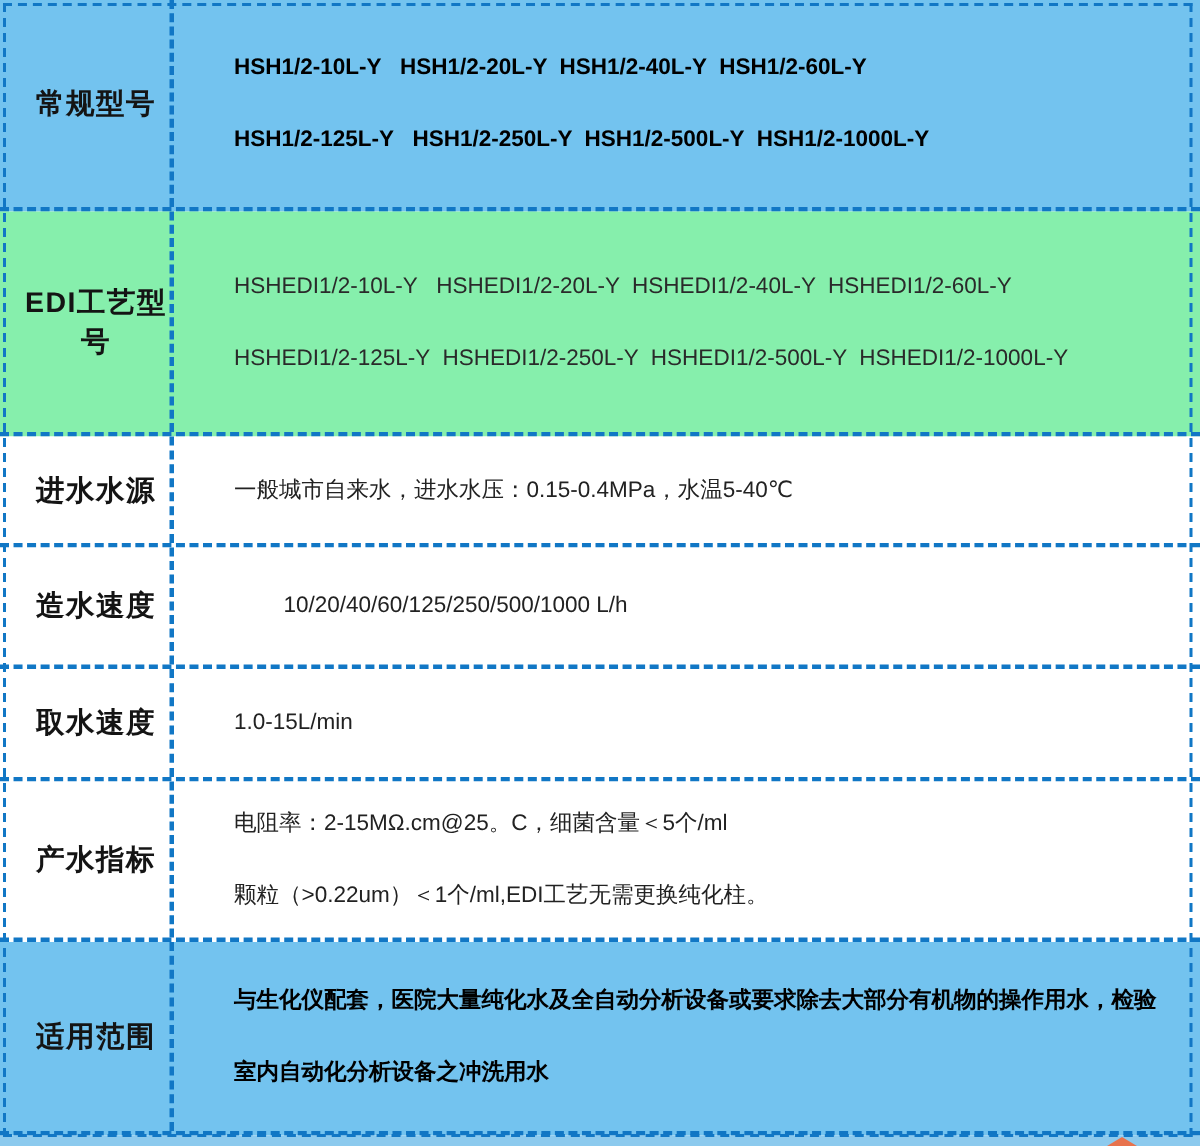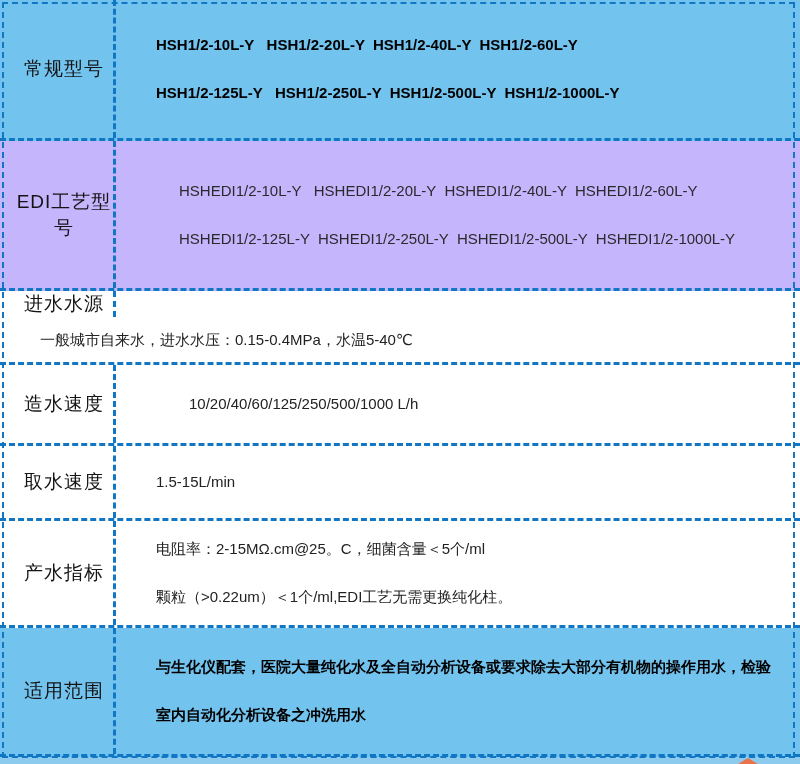--- a/index.html
+++ b/index.html
@@ -4,27 +4,27 @@
 <style>
   html,body{margin:0;padding:0;background:#ffffff;}
   body{font-family:"Liberation Sans","DejaVu Sans",sans-serif;color:#111;}
   .page{position:relative;width:800px;height:764px;overflow:hidden;background:#ffffff;}
 
   .spec-table{position:absolute;left:0;top:0;width:800px;height:757px;display:flex;flex-direction:column;}
   .row{display:flex;box-sizing:border-box;border-bottom:3px dashed #1177c5;}
   .row:last-child{border-bottom:3px dashed #1076c4;}
   .label-cell{width:116px;box-sizing:border-box;border-right:3px dashed #1177c5;
               display:flex;align-items:center;justify-content:center;
-              font-weight:normal;font-size:19px;letter-spacing:1px;color:#141414;text-align:center;padding-left:15px;}
+              font-weight:bold;font-size:19px;letter-spacing:1px;color:#141414;text-align:center;padding-left:15px;}
   .content-cell{flex:1;display:flex;align-items:center;box-sizing:border-box;
                 padding-left:40px;padding-right:8px;font-size:15px;color:#1c1c1c;
                 white-space:pre-wrap;line-height:48px;}
   .r1{height:141px;background:#73c3ef;}
-  .r2{height:150px;background:#c4b5fd;gap:23px;}
-  .r3{height:74px;background:#ffffff;flex-direction:column;}
+  .r2{height:150px;background:#86efac;}
+  .r3{height:74px;background:#ffffff;}
   .r4{height:81px;background:#ffffff;gap:33px;}
   .r5{height:75px;background:#ffffff;}
   .r6{height:107px;background:#ffffff;}
   .r7{flex:1;background:#73c3ef;}
   .r1 .content-cell,.r7 .content-cell{font-weight:bold;color:#000000;}
   .r7 .content-cell{white-space:normal;padding-right:24px;}
   .r2 .content-cell{color:#2a2a2a;}
   .r3 .content-cell,.r4 .content-cell,.r5 .content-cell,.r6 .content-cell{color:#222;}
   .r5 .content-cell,.r3 .content-cell,.r4 .content-cell{line-height:20px;}
 
@@ -58,21 +58,21 @@
       <div class="content-cell">一般城市自来水，进水水压：0.15-0.4MPa，水温5-40℃</div>
     </div>
 
     <div class="row r4">
       <div class="label-cell">造水速度</div>
       <div class="content-cell">10/20/40/60/125/250/500/1000 L/h</div>
     </div>
 
     <div class="row r5">
       <div class="label-cell">取水速度</div>
-      <div class="content-cell">1.5-15L/min</div>
+      <div class="content-cell">1.0-15L/min</div>
     </div>
 
     <div class="row r6">
       <div class="label-cell">产水指标</div>
       <div class="content-cell">电阻率：2-15MΩ.cm@25。C，细菌含量＜5个/ml
 颗粒（&gt;0.22um）＜1个/ml,EDI工艺无需更换纯化柱。</div>
     </div>
 
     <div class="row r7">
       <div class="label-cell">适用范围</div>

